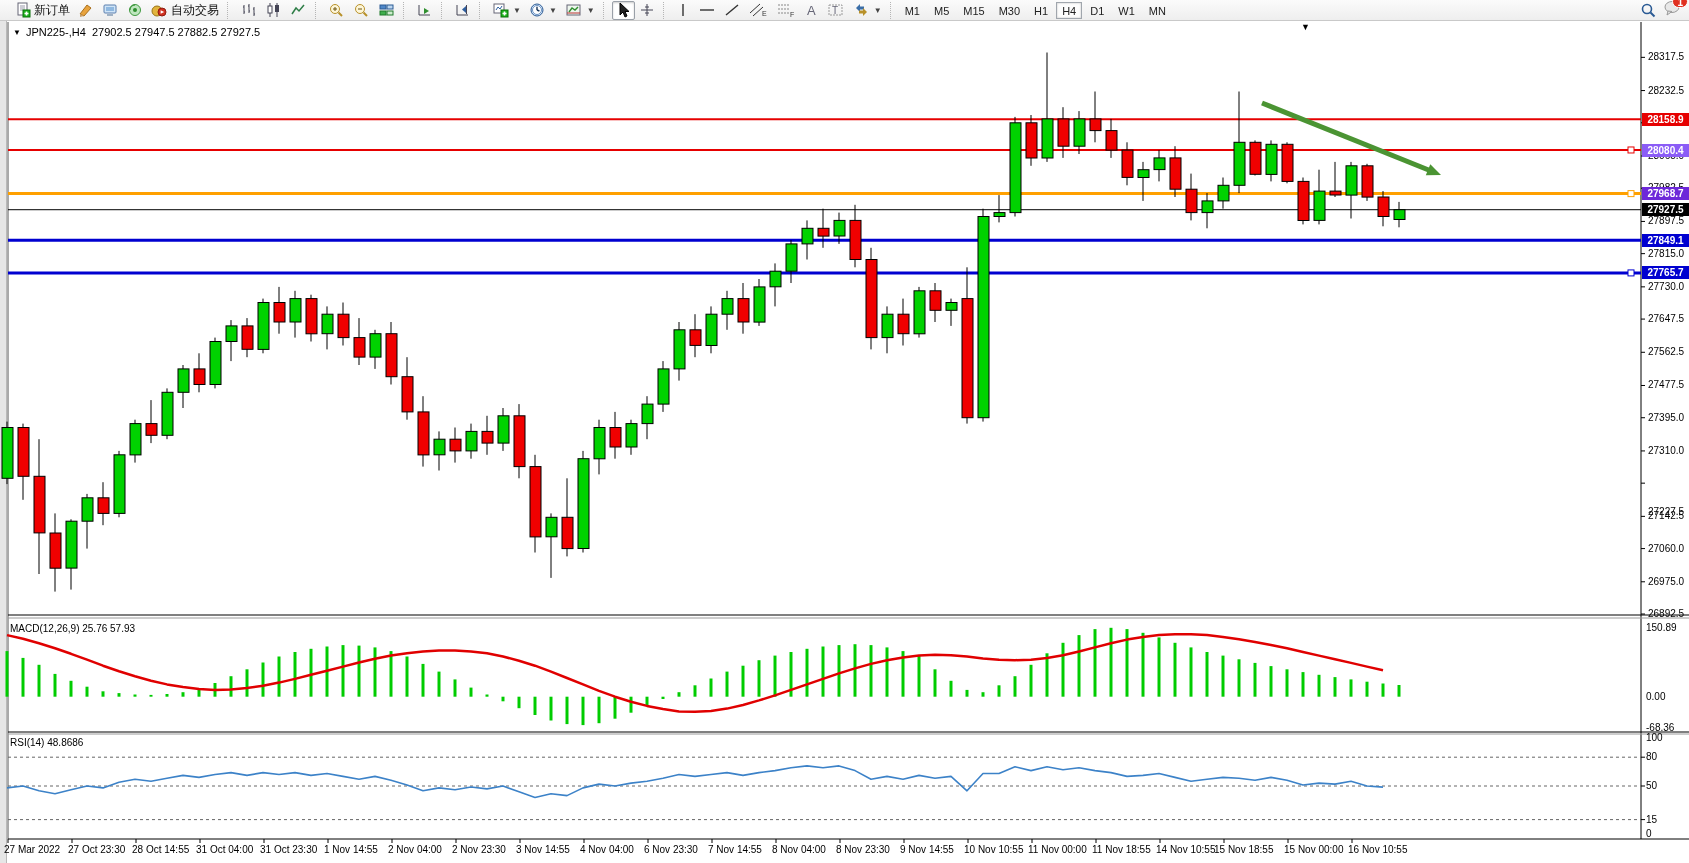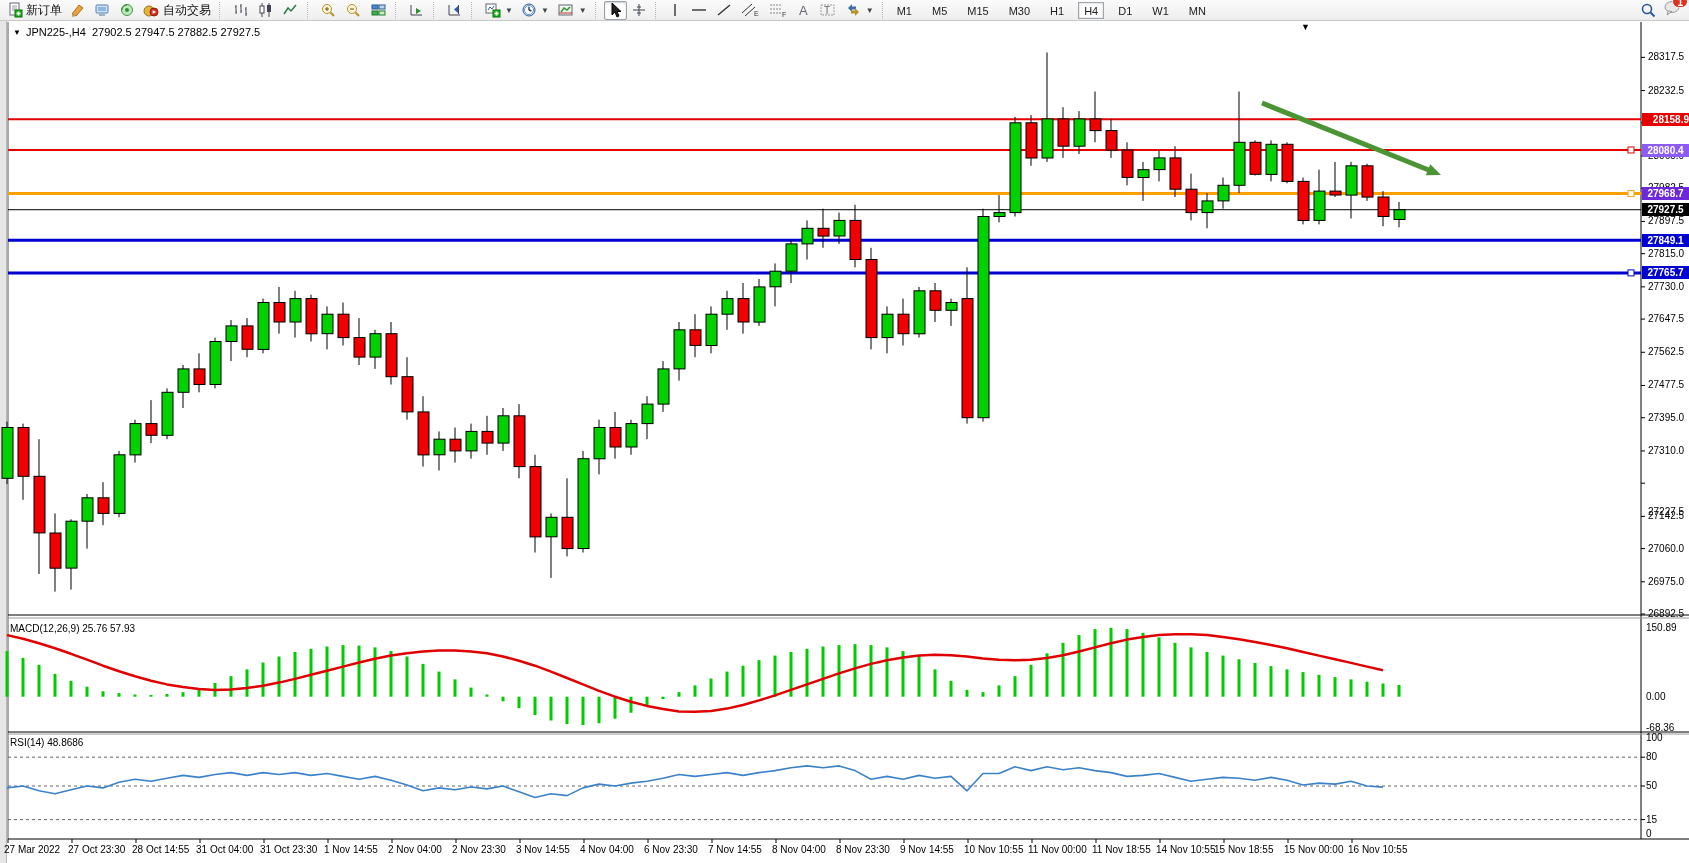--- a/index.html
+++ b/index.html
@@ -1,21 +1,21 @@
 <!DOCTYPE html>
 <html><head>
 <meta charset="utf-8">
 <style>
   * { margin:0; padding:0; box-sizing:border-box; }
   html,body { width:1689px; height:863px; overflow:hidden; background:#fff;
               font-family:"Liberation Sans","DejaVu Sans",sans-serif; }
   
   #toolbar { position:absolute; left:0; top:0; width:1689px; height:21px;
              background:linear-gradient(#fbfbfb,#eeeeee); border-bottom:1px solid #c9c9c9;
-             display:flex; align-items:center; padding-left:3px; }
+             display:flex; align-items:center; padding-left:11px; }
   .tb-btn { height:19px; min-width:20px; display:flex; align-items:center; gap:3px;
             padding:0 3px; border:1px solid transparent; border-radius:2px; cursor:default; }
   .tb-btn.active { background:#fff; border:1px solid #9aa0a8; box-shadow:inset 0 1px 2px #ccc; }
   .tb-label { font-size:12px; color:#111; white-space:nowrap; }
   .tb-sep { width:6px; height:17px; border-left:1px dotted #b5b5b5; margin:0 3px 0 4px; }
   .tf-btn { font-size:11px; color:#222; padding:1px 5px; height:17px; line-height:15px;
             border:1px solid transparent; }
   .tf-btn.active { background:#fdfdfd; border:1px solid #a0a6ad; box-shadow:inset 0 0 2px #bbb; }
   .tb-right { margin-left:auto; display:flex; align-items:center; gap:6px; padding-right:8px; }
   .drop { font-size:8px; color:#444; margin-left:1px; }
@@ -225,21 +225,21 @@
       </svg>
   </div>
   <div class="tb-btn">
     <svg width="17" height="16">
         <polygon points="3,6 7,2 7,4.5 11,4.5 11,7.5 7,7.5 7,10" fill="#3a6ea8"></polygon>
         <polygon points="14,10 10,14 10,11.5 6,11.5 6,8.5 10,8.5 10,6" fill="#b8912a"></polygon>
       </svg>
     <span class="drop">▼</span>
   </div>
   <div class="tb-sep"></div>
-  <div id="tf-holder" style="display:flex;gap:8px;">
+  <div id="tf-holder" style="display:flex;gap:2px;">
       <div class="tf-btn">M1</div>
       <div class="tf-btn">M5</div>
       <div class="tf-btn">M15</div>
       <div class="tf-btn">M30</div>
       <div class="tf-btn">H1</div>
       <div class="tf-btn active">H4</div>
       <div class="tf-btn">D1</div>
       <div class="tf-btn">W1</div>
       <div class="tf-btn">MN</div>
     </div>
@@ -630,21 +630,21 @@
     <div class="axis-tick-label" style="top: 313.086px;">27647.5</div>
     <div class="axis-tick-label" style="top: 346.291px;">27562.5</div>
     <div class="axis-tick-label" style="top: 379.496px;">27477.5</div>
     <div class="axis-tick-label" style="top: 411.724px;">27395.0</div>
     <div class="axis-tick-label" style="top: 444.929px;">27310.0</div>
     <div class="axis-tick-label" style="top: 506px;">27227.5</div>
     <div class="axis-tick-label" style="top: 510.362px;">27142.5</div>
     <div class="axis-tick-label" style="top: 542.59px;">27060.0</div>
     <div class="axis-tick-label" style="top: 575.795px;">26975.0</div>
     <div class="axis-tick-label" style="top: 608.023px;">26892.5</div>
-    <div class="price-badge" style="top: 112.81px; background: rgb(230, 0, 0); text-align: right;">28158.9</div>
+    <div class="price-badge" style="top: 112.81px; background: rgb(230, 0, 0);">28158.9</div>
     <div class="price-badge" style="top: 144px; background: #8b5cf6;">28080.4</div>
     <div class="price-badge" style="top: 187.111px; background: #6d28d9;">27968.7</div>
     <div class="price-badge" style="top: 203.205px; background: rgb(0, 0, 0);">27927.5</div>
     <div class="price-badge" style="top: 233.832px; background: rgb(0, 0, 208);">27849.1</div>
     <div class="price-badge" style="top: 266.412px; background: rgb(0, 0, 208);">27765.7</div>
     <div class="sub-axis-label" style="top: 621.816px;">150.89</div>
     <div class="sub-axis-label" style="top: 690.741px;">0.00</div>
     <div class="sub-axis-label" style="top: 721.967px;">-68.36</div>
     <div class="sub-axis-label" style="top: 732.03px;">100</div>
     <div class="sub-axis-label" style="top: 751.218px;">80</div>

